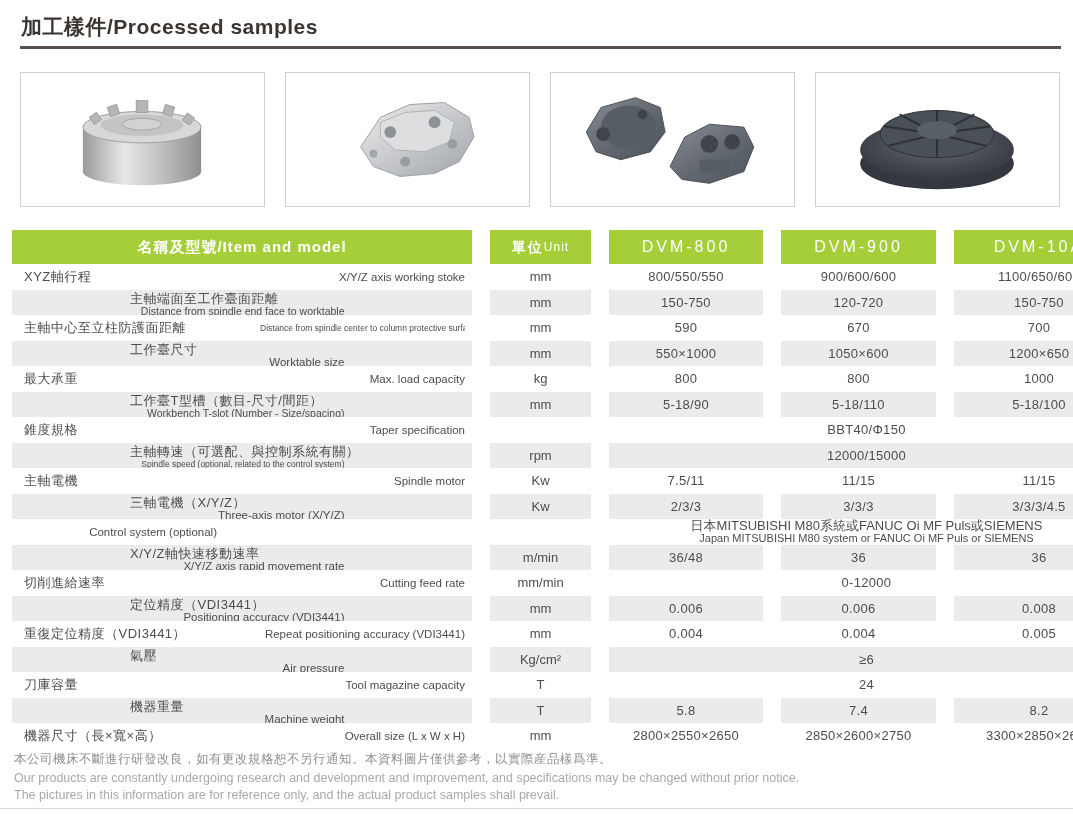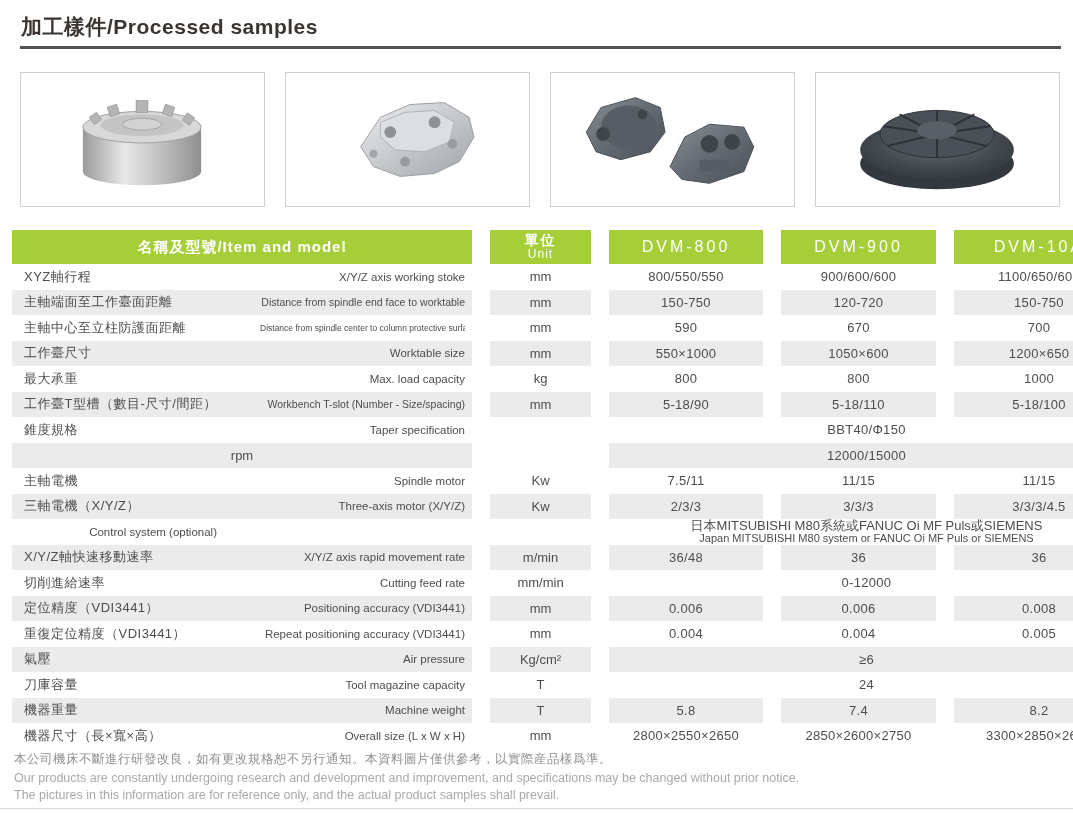--- a/index.html
+++ b/index.html
@@ -14,27 +14,27 @@
   
   .img-box { position:absolute; top:72px; width:245px; height:135px; background:#fff; border:1px solid #cfcfcf; display:flex; align-items:center; justify-content:center; }
   .img-box svg { width:100%; height:100%; }
 
   
   .spec-table { position:absolute; left:12px; top:230px; width:1048px;
     display:grid; grid-template-columns:460px 101px 154px 155px 170px;
     grid-template-rows:34px; grid-auto-rows:25.5px; column-gap:18px; }
   .hcell { background:#a5ce39; color:#fff; display:flex; align-items:center; justify-content:center; }
   .hcell.item { font-size:15px; letter-spacing:1px; font-weight:bold; }
-  .hcell.unit { flex-direction:column; line-height:1.05; }
+  .hcell.unit { flex-direction:row; line-height:1.05; }
   .hcell.unit .zh { font-size:14px; font-weight:bold; letter-spacing:2px; }
   .hcell.unit .en { font-size:12px; letter-spacing:1px; }
   .hcell.model { font-size:16px; letter-spacing:3px; }
 
   .cell { display:flex; align-items:center; justify-content:center; font-size:13px; background:#fff; }
-  .cell.alt { background:#ebebeb; }
+  .cell.alt { background:#ebebeb;flex-direction:column; }
   .label-cell { justify-content:flex-start; }
   .label-cell .zh { width:248px; padding-left:12px; font-size:13px; letter-spacing:0.5px; white-space:nowrap; overflow:hidden; }
   .label-cell .en { width:205px; font-size:11.5px; white-space:nowrap; overflow:hidden;text-align:right; }
   .unit-cell { font-size:13px; }
   .val-cell { font-size:13px; letter-spacing:0.3px; }
   .span-cell { grid-column:3 / 6; }
   .span-two { flex-direction:column; line-height:1.05; }
   .span-two .l1 { font-size:13px; }
   .span-two .l2 { font-size:11px; }
 
@@ -198,20 +198,24 @@
       <div class="cell unit-cell alt">mm</div>
       <div class="cell val-cell alt">5-18/90</div>
       <div class="cell val-cell alt">5-18/110</div>
       <div class="cell val-cell alt">5-18/100</div>
       <div class="cell label-cell">
         <span class="zh">錐度規格</span>
         <span class="en fit">Taper specification</span>
       </div>
       <div class="cell unit-cell"></div>
       <div class="cell val-cell span-cell">BBT40/Φ150</div>
+      <div class="cell label-cell alt">
+        <span class="zh">主軸轉速（可選配、與控制系統有關）</span>
+        <span class="en fit" style="font-size: 8.5px;">Spindle speed (optional, related to the control system)</span>
+      </div>
       <div class="cell unit-cell alt">rpm</div>
       <div class="cell val-cell span-cell alt">12000/15000</div>
       <div class="cell label-cell">
         <span class="zh">主軸電機</span>
         <span class="en fit">Spindle motor</span>
       </div>
       <div class="cell unit-cell">Kw</div>
       <div class="cell val-cell">7.5/11</div>
       <div class="cell val-cell">11/15</div>
       <div class="cell val-cell">11/15</div>

